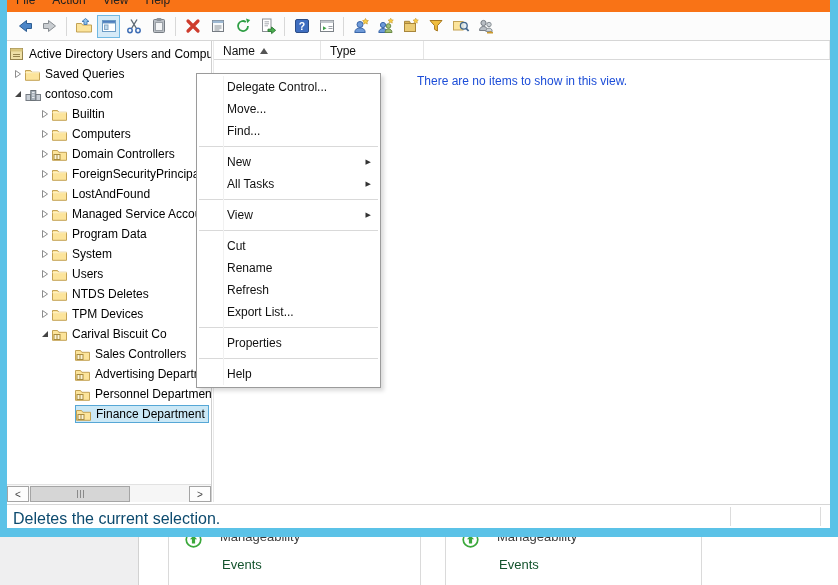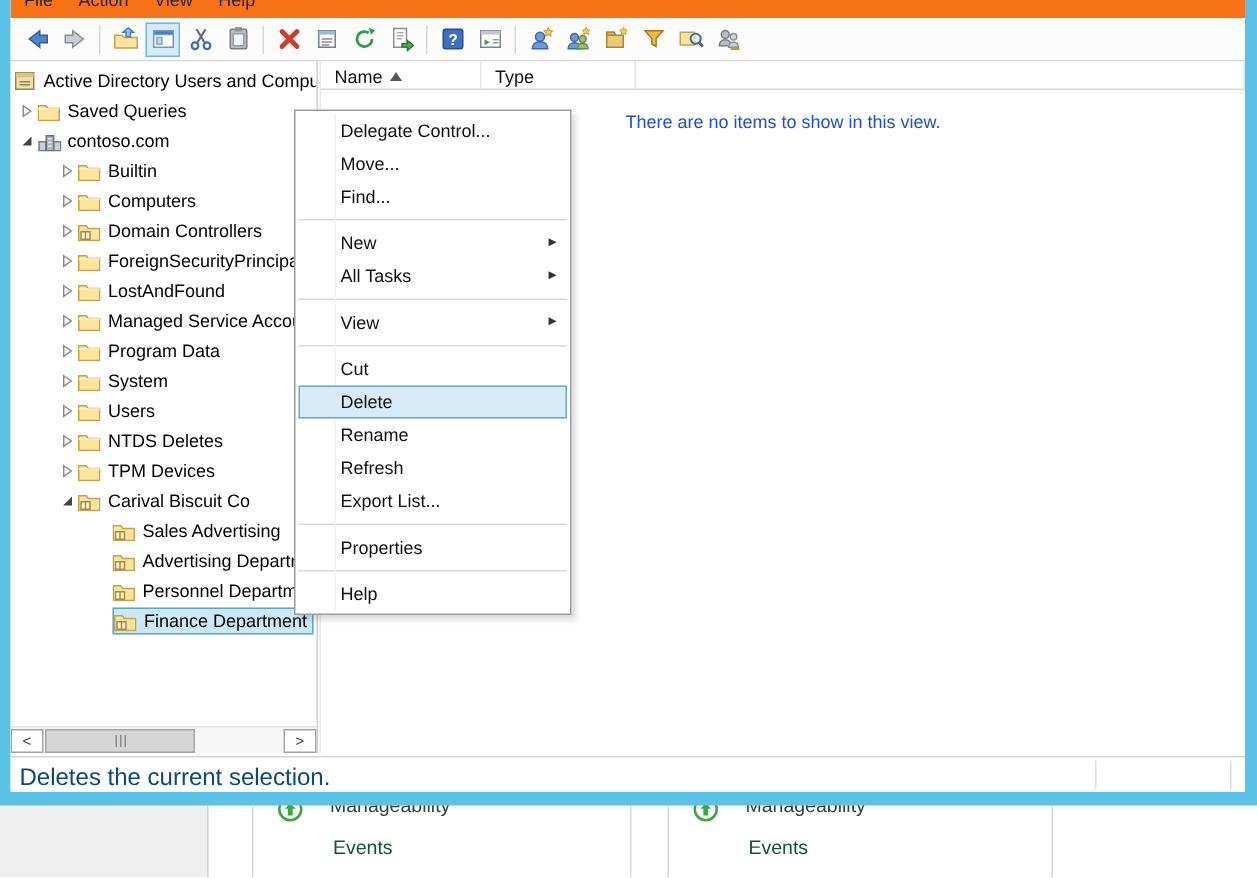--- a/index.html
+++ b/index.html
@@ -475,21 +475,21 @@
         </div>
 
         <div class="trow d3">
           <span class="ticon">
               <svg width="15" height="13">
                 <path d="M.5 2.5h5l1.3 1.8H14.5v8H.5z" fill="#FCE49B" stroke="#C3A254"></path>
                 <rect x="2" y="6.5" width="6" height="5" fill="#FBF4D9" stroke="#A98B3F"></rect>
                 <path d="M5 6.5v5" stroke="#A98B3F"></path>
               </svg>
             </span>
-          <span class="tlabel">Sales Advertising</span>
+          <span class="tlabel">Sales Controllers</span>
         </div>
 
         <div class="trow d3">
           <span class="ticon">
               <svg width="15" height="13">
                 <path d="M.5 2.5h5l1.3 1.8H14.5v8H.5z" fill="#FCE49B" stroke="#C3A254"></path>
                 <rect x="2" y="6.5" width="6" height="5" fill="#FBF4D9" stroke="#A98B3F"></rect>
                 <path d="M5 6.5v5" stroke="#A98B3F"></path>
               </svg>
             </span>
@@ -564,21 +564,20 @@
     <div class="mi">Delegate Control...</div>
     <div class="mi">Move...</div>
     <div class="mi">Find...</div>
     <div class="msep"></div>
     <div class="mi"><span>New</span><span class="sub">▶</span></div>
     <div class="mi"><span>All Tasks</span><span class="sub">▶</span></div>
     <div class="msep"></div>
     <div class="mi"><span>View</span><span class="sub">▶</span></div>
     <div class="msep"></div>
     <div class="mi">Cut</div>
-    <div class="mi hl">Delete</div>
     <div class="mi">Rename</div>
     <div class="mi">Refresh</div>
     <div class="mi">Export List...</div>
     <div class="msep"></div>
     <div class="mi">Properties</div>
     <div class="msep"></div>
     <div class="mi">Help</div>
   </div>
 
 </div>

